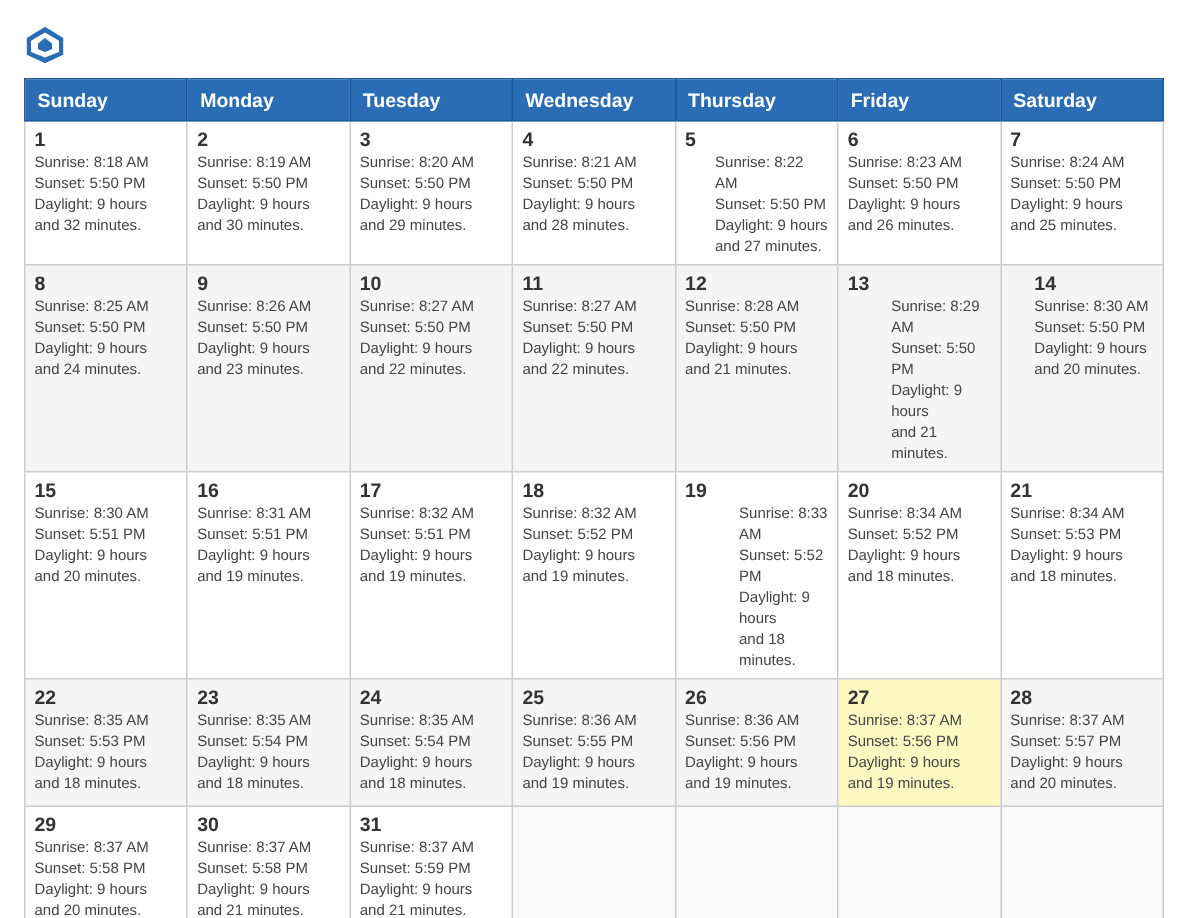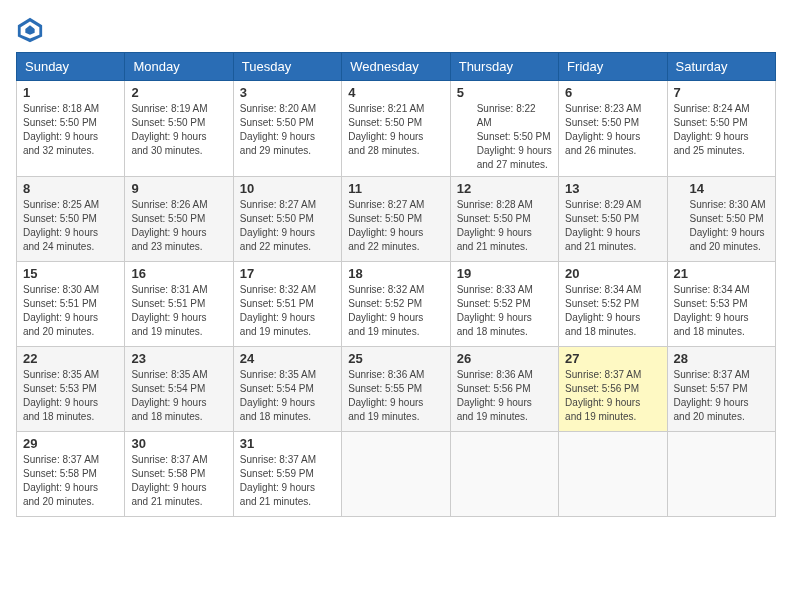--- a/index.html
+++ b/index.html
@@ -49,21 +49,21 @@
     }
     .calendar-table {
       width: 100%;
       border-collapse: collapse;
       border: 1px solid #ccc;
     }
     .calendar-table th {
       background-color: #2a6db5;
       color: white;
       font-size: 13px;
-      font-weight: normal;
+      font-weight: bold;
       text-align: left;
       padding: 6px 8px;
       border: 1px solid #1a5a9a;
     }
     .calendar-table td {
       vertical-align: top;
       border: 1px solid #ccc;
       padding: 4px 6px;
       width: 14.28%;
       height: 85px;
@@ -203,21 +203,21 @@
         </td>
         <td style="background: rgb(245, 245, 245);">
           <span class="day-number">12</span>
           <div class="day-info" style="white-space: pre-line;">Sunrise: 8:28 AM
 Sunset: 5:50 PM
 Daylight: 9 hours
 and 21 minutes.</div>
         </td>
         <td style="background: rgb(245, 245, 245);">
           <span class="day-number">13</span>
-          <div class="day-info" style="white-space: pre-line;">Sunrise: 8:29 AM
+          <div class="day-info" style="white-space: pre-line; margin-left: 29px;">Sunrise: 8:29 AM
 Sunset: 5:50 PM
 Daylight: 9 hours
 and 21 minutes.</div>
         </td>
         <td style="background: rgb(245, 245, 245); padding-left: 22px;">
           <span class="day-number">14</span>
           <div class="day-info" style="white-space: pre-line;">Sunrise: 8:30 AM
 Sunset: 5:50 PM
 Daylight: 9 hours
 and 20 minutes.</div>
@@ -247,21 +247,21 @@
         </td>
         <td>
           <span class="day-number">18</span>
           <div class="day-info" style="white-space: pre-line;">Sunrise: 8:32 AM
 Sunset: 5:52 PM
 Daylight: 9 hours
 and 19 minutes.</div>
         </td>
         <td>
           <span class="day-number">19</span>
-          <div class="day-info" style="white-space: pre-line;">Sunrise: 8:33 AM
+          <div class="day-info" style="white-space: pre-line; margin-left: 36px;">Sunrise: 8:33 AM
 Sunset: 5:52 PM
 Daylight: 9 hours
 and 18 minutes.</div>
         </td>
         <td>
           <span class="day-number">20</span>
           <div class="day-info" style="white-space: pre-line;">Sunrise: 8:34 AM
 Sunset: 5:52 PM
 Daylight: 9 hours
 and 18 minutes.</div>

